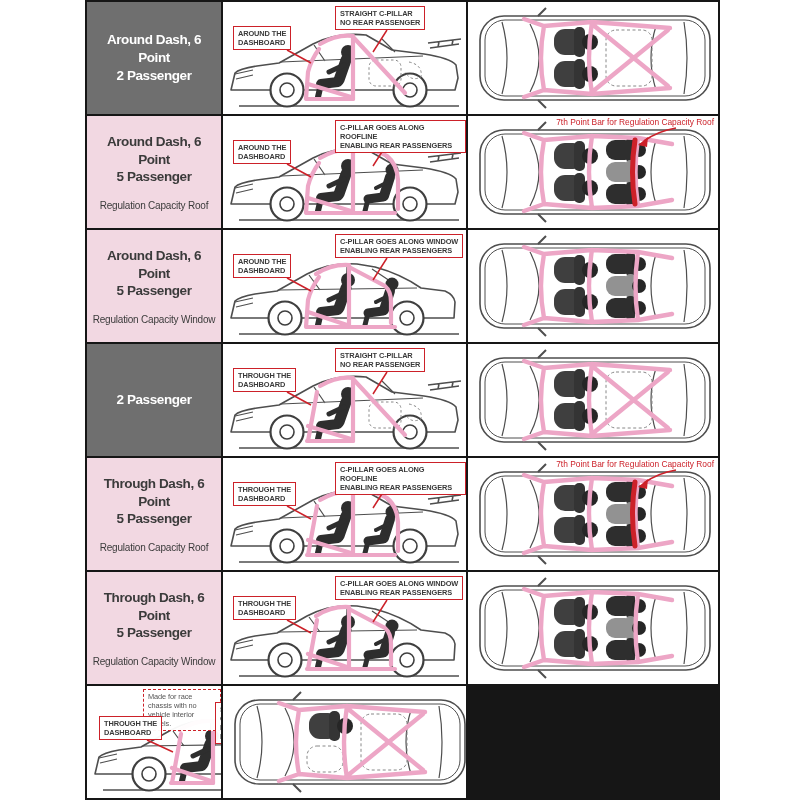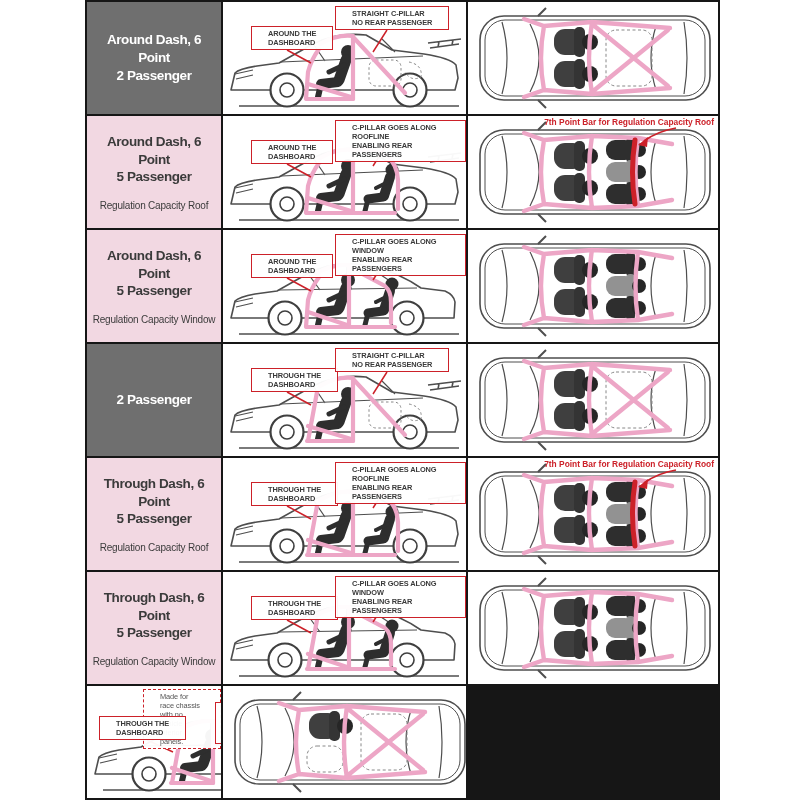--- a/index.html
+++ b/index.html
@@ -12,28 +12,28 @@
 .cell{background:#fff;position:relative;overflow:hidden}
 .label-cell{display:flex;flex-direction:column;justify-content:center;align-items:center;text-align:center;padding:16px 4px}
 .theme-gray{background:var(--gray-bg);color:#fff}
 .theme-pink{background:var(--pink-bg);color:var(--ink)}
 .l{font-weight:bold;font-size:13.5px;line-height:1.32;letter-spacing:-0.4px}
 .sub{font-size:10px;letter-spacing:-0.2px;margin-top:14px}
 .theme-gray .sub{font-weight:bold;font-size:10.5px}
 .art{position:absolute;inset:0}
 .art svg{display:block}
 .callout{position:absolute;border:1.5px solid var(--red);background:rgba(255,255,255,.96);
-  color:#3a3a3a;font-weight:bold;font-size:7.4px;line-height:1.22;padding:2px 16px;
+  color:#3a3a3a;font-weight:bold;font-size:7.4px;line-height:1.22;padding:2px 4px;
   white-space:pre-line;letter-spacing:-0.1px}
-.c1{left:28px;top:24px}
+.c1{left:10px;top:24px}
 .c2{left:112px;top:4px}
 .race{left:56px;top:3px;border-style:dashed;color:#555;font-weight:normal}
 .race-row .c1{top:30px;left:12px}
 .race-row .c2{left:128px;top:16px}
-.top-note{position:absolute;right:4px;top:1px;color:var(--red);font-weight:bold;font-size:8.4px;white-space:nowrap}
+.top-note{position:absolute;right:4px;top:1px;color:var(--red);font-weight:normal;font-size:8.4px;white-space:nowrap}
 .cell div:empty{display:none}
 </style>
 </head>
 <body>
 
 <div class="page">
   <div class="spec-table">
 <div class="cell label-cell theme-gray">
 <div class="l">Around Dash, 6 Point</div>
 <div class="l">2 Passenger</div>

